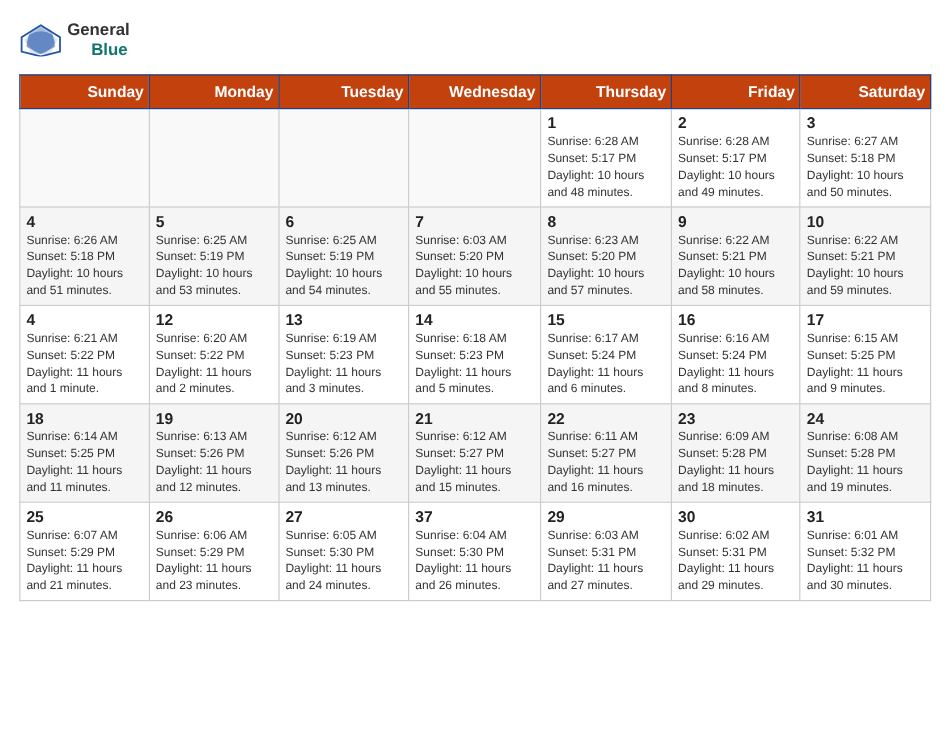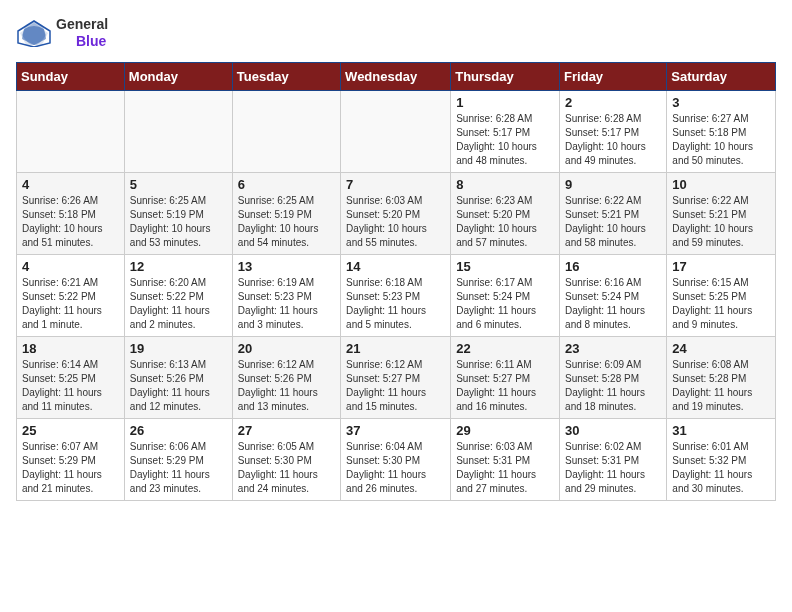--- a/index.html
+++ b/index.html
@@ -21,21 +21,21 @@
       display: flex;
       align-items: center;
       gap: 4px;
     }
     .logo-text {
       font-size: 14px;
       font-weight: bold;
       line-height: 1.2;
     }
     .logo-text .general { color: #333; }
-    .logo-text .blue { color: #6d28d9; padding-left: 20px; }
+    .logo-text .blue { color: #0f766e; padding-left: 20px; }
     .logo-icon {
       width: 36px;
       height: 28px;
     }
     .title-block {
       text-align: right;
     }
     .main-title {
       font-size: 36px;
       font-weight: bold;
@@ -44,25 +44,25 @@
     .subtitle {
       font-size: 16px;
       color: #444;
     }
     .calendar {
       width: 100%;
       border-collapse: collapse;
       border: 1px solid #ccc;
     }
     .calendar th {
-      background-color: #7f1d1d;
+      background-color: #c2410c;
       color: #fff;
       font-size: 13px;
       padding: 6px 4px;
-      text-align: left;
+      text-align: right;
       border: 1px solid #1a4488;
     }
     .calendar td {
       vertical-align: top;
       border: 1px solid #ccc;
       padding: 4px 5px;
       width: 113px;
       min-height: 80px;
       font-size: 10.5px;
       color: #333;

